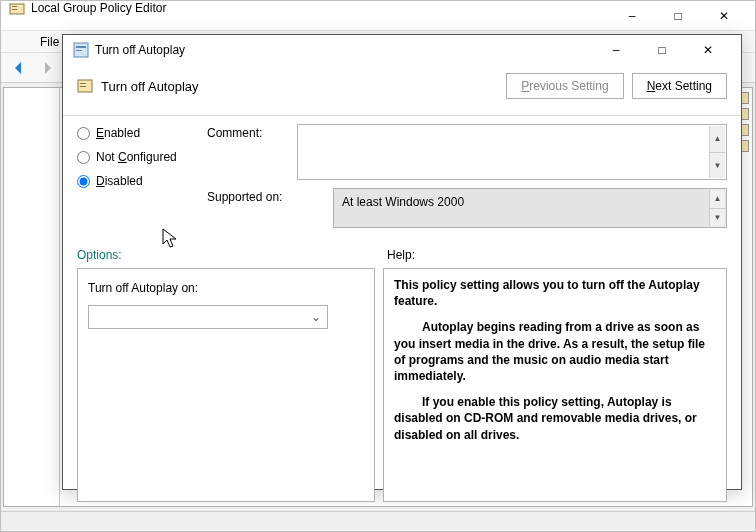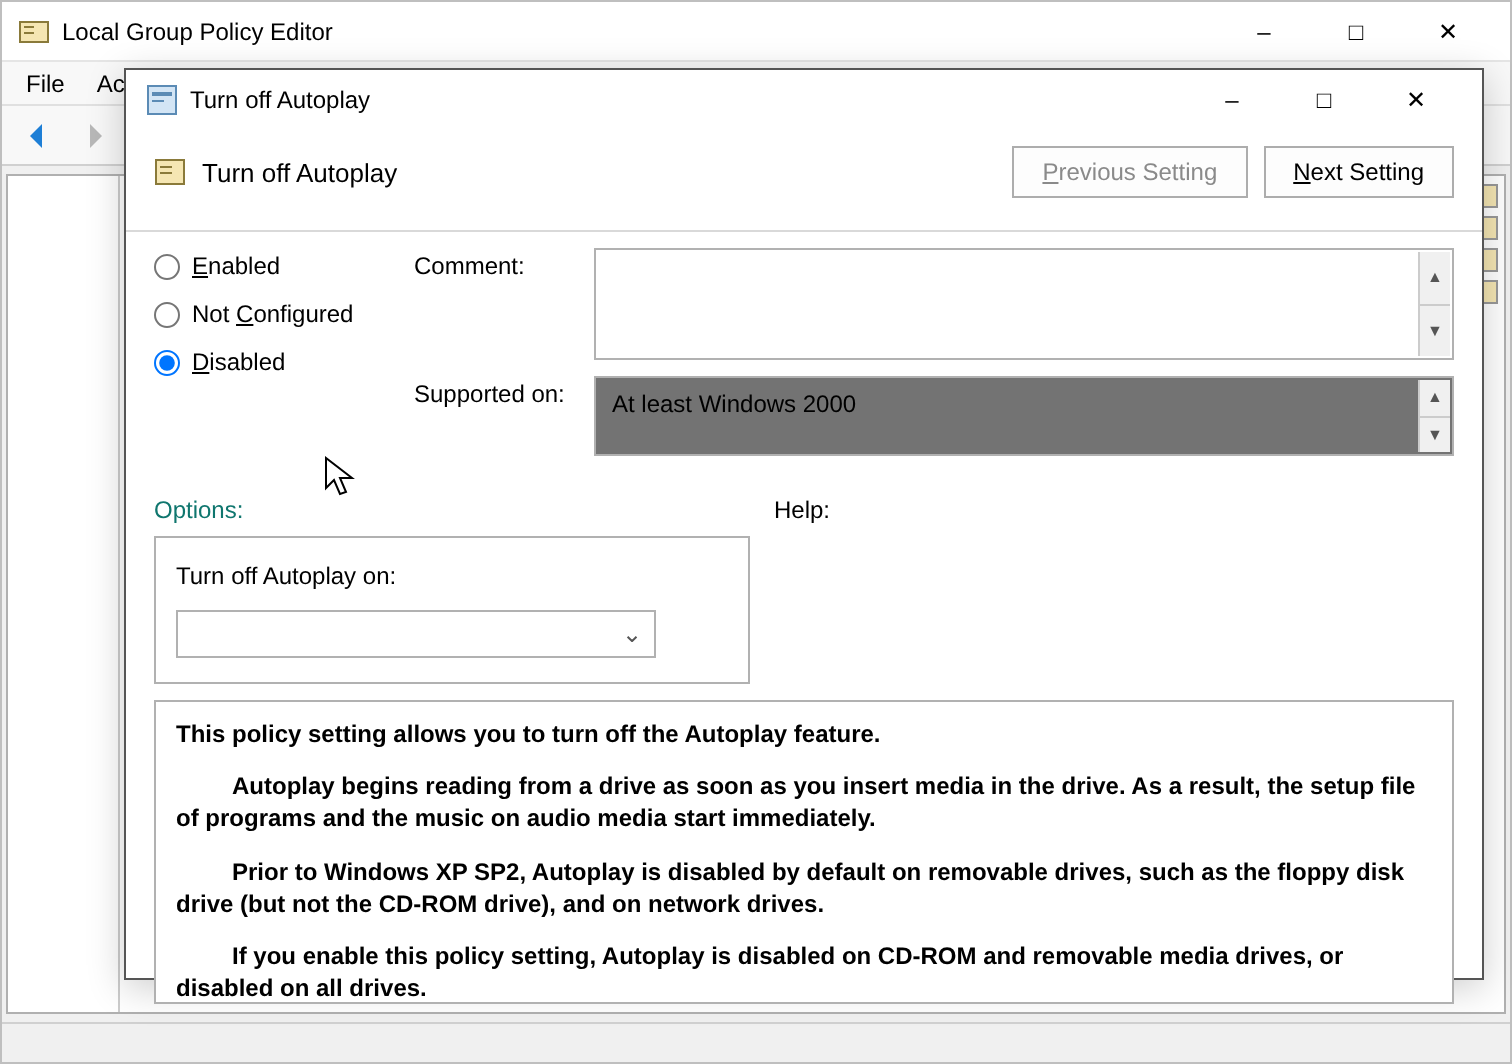--- a/index.html
+++ b/index.html
@@ -1,25 +1,25 @@
 <!DOCTYPE html>
 <html><head>
 <meta charset="utf-8">
 <style>
 * { box-sizing: border-box; margin: 0; padding: 0; font-family: "Segoe UI", Tahoma, sans-serif; font-size: 12px; }
 body { background: #fff; width: 756px; height: 532px; overflow: hidden; position: relative; }
 
 
 .parent-window { position: absolute; top: 0; left: 0; width: 756px; height: 532px; background: #f0f0f0; border: 1px solid #bfbfbf; }
-.parent-titlebar { height: 30px; background: #fff; display: flex; align-items: center; padding: 0 8px; border-bottom: 1px solid #e5e5e5; }
+.parent-titlebar { height: 30px; background: #fff; display: flex; padding: 0 8px; border-bottom: 1px solid #e5e5e5; }
 .parent-titlebar .tb-icon { width: 16px; height: 16px; margin-right: 6px; display:inline-flex; }
 .parent-titlebar .tb-title { flex: 1; color: #000; font-size: 12px; }
 .parent-titlebar .win-ctrl { width: 46px; height: 30px; display: flex; align-items: center; justify-content: center; color: #000; }
 .parent-menubar { height: 22px; background: #f8f8f8; padding: 0 4px; display: flex; align-items: center; border-bottom: 1px solid #e0e0e0; }
-.parent-menubar span { padding: 2px 8px; color: #000; }
+.parent-menubar span { padding: 2px 8px; color: #000; margin-left: 27px; }
 .parent-toolbar { height: 30px; background: #f8f8f8; padding: 0 6px; display: flex; align-items: center; gap: 4px; border-bottom: 1px solid #d0d0d0; }
 .parent-toolbar .tbtn { width: 24px; height: 24px; display: flex; align-items:center; justify-content:center; }
 .parent-body { position: absolute; top: 84px; left: 0; right: 0; bottom: 22px; background: #fff; border: 1px solid #b0b0b0; margin: 2px; }
 .parent-tree { position:absolute; top:0; left:0; width:56px; bottom:0; border-right:1px solid #ccc; }
 .parent-right-edge { position:absolute; right:0; top:0; bottom:0; width:18px; background:#fff; }
 .parent-right-edge .iconstub { width:12px; height:12px; border:1px solid #999; margin:4px auto; background:#f5e6b3; }
 .parent-statusbar { position:absolute; bottom:0; left:0; right:0; height:20px; background:#f0f0f0; border-top:1px solid #d0d0d0; }
 
 
 .dialog { position: absolute; top: 34px; left: 62px; width: 680px; height: 456px; background: #fff; border: 1px solid #555; box-shadow: 0 4px 18px rgba(0,0,0,0.2); }
@@ -37,30 +37,30 @@
 
 .dlg-config { padding: 8px 14px 6px 14px; display: flex; }
 .radio-col { width: 130px; padding-top: 2px; }
 .radio-row { display:flex; align-items:center; margin-bottom: 10px; color:#000; }
 .radio-row input { margin-right: 6px; }
 .radio-row .ul { text-decoration: underline; }
 .meta-col { flex:1; }
 .meta-row { display:flex; margin-bottom: 8px; }
 .meta-label { width: 90px; color:#000; padding-top:2px; }
 .comment-box { flex:1; height: 56px; background:#fff; border:1px solid #b1b1b1; position:relative; }
-.supported-box { flex:1; height: 40px; background:#737373; border:1px solid #b1b1b1; position:relative; padding:6px 18px 6px 8px; color:#000; }
+.supported-box { flex:1; height: 40px; background:#e5e5e5; border:1px solid #b1b1b1; position:relative; padding:6px 18px 6px 8px; color:#000;margin-left:36px; }
 .spin { position:absolute; right:1px; top:1px; bottom:1px; width:16px; display:flex; flex-direction:column; }
 .spin div { flex:1; background:#f0f0f0; display:flex; align-items:center; justify-content:center; font-size:8px; color:#555; border-left:1px solid #ccc; }
 .spin div:first-child { border-bottom:1px solid #ccc; }
 
 .dlg-mid { padding: 6px 14px 2px 14px; display:flex; }
 .dlg-mid .lbl-opt { width: 310px; color:#0f766e; }
 .dlg-mid .lbl-help { color:#000; }
 
-.dlg-panels { display:flex; padding: 4px 14px 8px 14px; gap: 8px; height: 246px; flex-direction: column; }
+.dlg-panels { display:flex; padding: 4px 14px 8px 14px; gap: 8px; height: 246px; }
 .panel { border:1px solid #b1b1b1; background:#fff; position:relative; }
 .panel-options { width: 298px; padding: 12px 10px; }
 .opt-label { color:#000; margin-bottom: 10px; }
 .opt-select { width: 240px; height: 24px; border:1px solid #b1b1b1; background:#fff; display:flex; align-items:center; justify-content:flex-end; padding:0 6px; color:#555; }
 .panel-help { flex:1; padding: 8px 10px 8px 10px; color:#000; line-height: 1.35; overflow:hidden; }
 .panel-help p { margin-bottom: 10px; font-size: 12px; font-weight: bold; }
 .panel-help p.indent { text-indent: 28px; }
 
 .cursor { position:absolute; top: 228px; left: 162px; pointer-events:none; }
 </style>
@@ -191,21 +191,20 @@
     <div class="panel panel-options">
       <div class="opt-label">Turn off Autoplay on:</div>
       <div class="opt-select">
         <span></span>
         <span>⌄</span>
       </div>
     </div>
     <div class="panel panel-help">
       <p>This policy setting allows you to turn off the Autoplay feature.</p>
       <p class="indent">Autoplay begins reading from a drive as soon as you insert media in the drive. As a result, the setup file of programs and the music on audio media start immediately.</p>
-      <p class="indent">Prior to Windows XP SP2, Autoplay is disabled by default on removable drives, such as the floppy disk drive (but not the CD-ROM drive), and on network drives.</p>
       <p class="indent">If you enable this policy setting, Autoplay is disabled on CD-ROM and removable media drives, or disabled on all drives.</p>
     </div>
   </div>
 </div>
 
 <svg class="cursor" width="18" height="22" viewBox="0 0 18 22">
   <path d="M1 1 L1 16 L5 12 L8 19 L11 18 L8 11 L14 11 Z" fill="#fff" stroke="#000" stroke-width="1"></path>
 </svg>
 
 </body></html>

